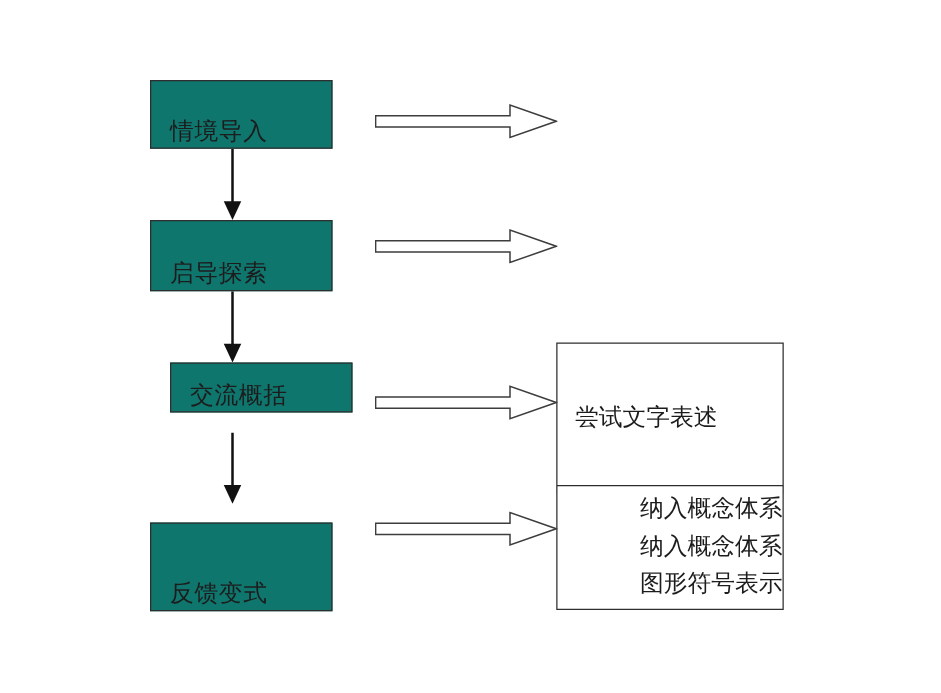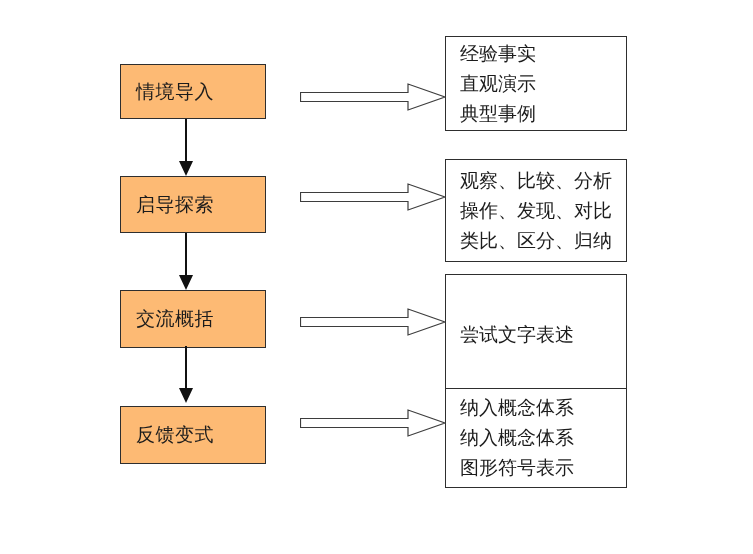--- a/index.html
+++ b/index.html
@@ -14,23 +14,23 @@
     background: #ffffff;
     font-family: "Liberation Serif", "DejaVu Serif", serif;
     overflow: hidden;
   }
   .stage-box {
     position: absolute;
     left: 120px;
     width: 146px;
     box-sizing: border-box;
     border: 1px solid #2e2e2e;
-    background: #fdba74;
+    background: #0f766e;
     display: flex;
-    align-items: center;
+    align-items: flex-end;
     padding-left: 15px;
     font-size: 19px;
     color: #1c1c1c;
     letter-spacing: 0.5px;
   }
   .detail-box {
     position: absolute;
     left: 445px;
     width: 182px;
     box-sizing: border-box;
@@ -56,41 +56,31 @@
 <body>
 
 <div id="canvas">
 
   <div class="stage-box" style="top:64px;  height:55px;">
     <span>情境导入</span>
   </div>
   <div class="stage-box" style="top:176px; height:57px;">
     <span>启导探索</span>
   </div>
-  <div class="stage-box" style="top:290px; height:58px;">
+  <div class="stage-box" style="top:290px; height:40px;margin-left:16px;">
     <span>交流概括</span>
   </div>
-  <div class="stage-box" style="top:406px; height:58px;">
+  <div class="stage-box" style="top:418px; height:71px;">
     <span>反馈变式</span>
   </div>
 
-  <div class="detail-box" style="top:36px;  height:95px;">
-    <div class="detail-line">经验事实</div>
-    <div class="detail-line">直观演示</div>
-    <div class="detail-line">典型事例</div>
-  </div>
-  <div class="detail-box" style="top:159px; height:103px;">
-    <div class="detail-line">观察、比较、分析</div>
-    <div class="detail-line">操作、发现、对比</div>
-    <div class="detail-line">类比、区分、归纳</div>
-  </div>
   <div class="detail-box" style="top:274px; height:121px;">
     <div class="detail-line">尝试文字表述</div>
   </div>
-  <div class="detail-box" style="top:388px; height:100px;">
+  <div class="detail-box" style="top:388px; height:100px;text-align:right;">
     <div class="detail-line">纳入概念体系</div>
     <div class="detail-line">纳入概念体系</div>
     <div class="detail-line">图形符号表示</div>
   </div>
 
   <svg class="varrow" style="left:178px; top:119px;" width="16" height="57" viewBox="0 0 16 57" aria-hidden="true">
     <line x1="8" y1="0" x2="8" y2="44" stroke="#111111" stroke-width="2"></line>
     <polygon points="1,42 15,42 8,57" fill="#111111"></polygon>
   </svg>
   <svg class="varrow" style="left:178px; top:233px;" width="16" height="57" viewBox="0 0 16 57" aria-hidden="true">

